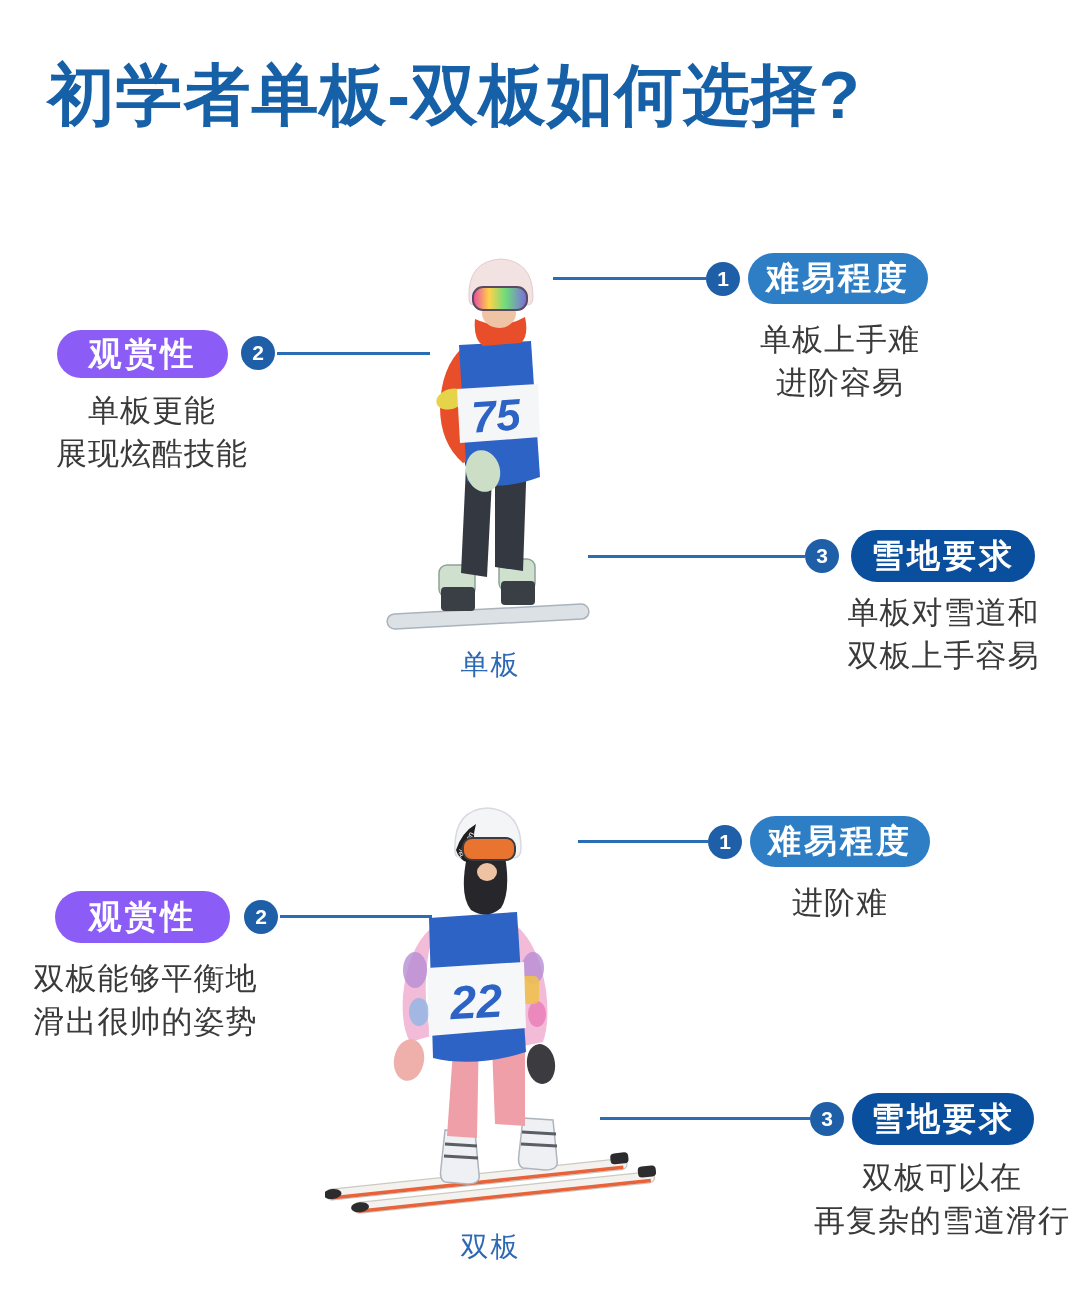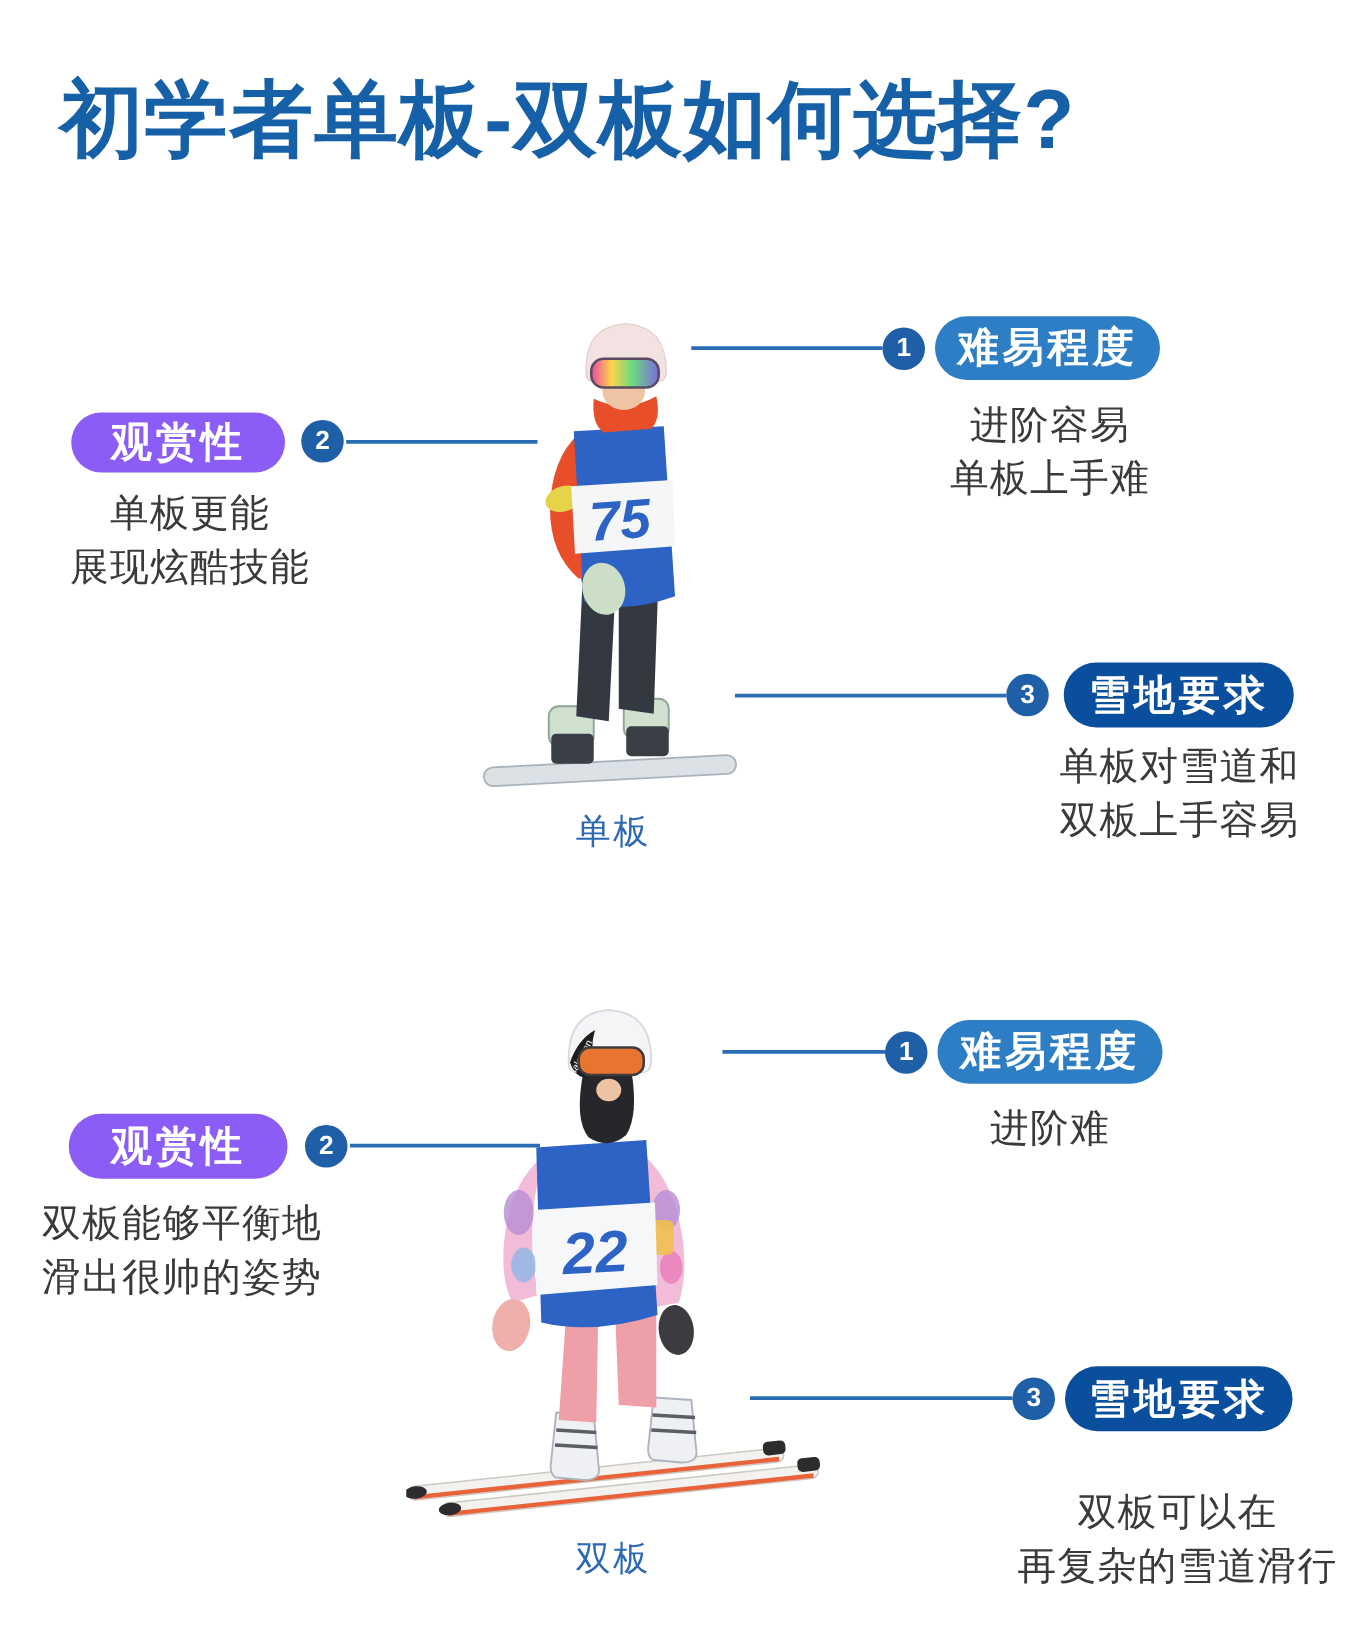--- a/index.html
+++ b/index.html
@@ -93,22 +93,22 @@
     <div class="note" style="left:12px;top:389px;width:280px;">
       <span>单板更能</span>
       <span>展现炫酷技能</span>
     </div>
 
     
     <div class="hline" style="left:553px;top:277px;width:153px;"></div>
     <div class="badge" style="left:706px;top:262px;">1</div>
     <div class="pill pill--diff" style="left:748px;top:253px;width:180px;height:51px;">难易程度</div>
     <div class="note" style="left:715px;top:318px;width:250px;">
+      <span>单板上手难</span>
       <span>进阶容易</span>
-      <span>单板上手难</span>
     </div>
 
     
     <div class="hline" style="left:588px;top:555px;width:217px;"></div>
     <div class="badge" style="left:805px;top:539px;">3</div>
     <div class="pill pill--snow" style="left:851px;top:530px;width:184px;height:52px;">雪地要求</div>
     <div class="note" style="left:816px;top:591px;width:255px;">
       <span>单板对雪道和</span>
       <span>双板上手容易</span>
     </div>
@@ -192,19 +192,19 @@
     <div class="badge" style="left:708px;top:825px;">1</div>
     <div class="pill pill--diff" style="left:750px;top:816px;width:180px;height:51px;">难易程度</div>
     <div class="note" style="left:715px;top:881px;width:250px;">
       <span>进阶难</span>
     </div>
 
     
     <div class="hline" style="left:600px;top:1117px;width:210px;"></div>
     <div class="badge" style="left:810px;top:1102px;">3</div>
     <div class="pill pill--snow" style="left:852px;top:1093px;width:182px;height:52px;">雪地要求</div>
-    <div class="note" style="left:806px;top:1156px;width:272px;margin-top:32px;">
+    <div class="note" style="left:806px;top:1156px;width:272px;">
       <span>双板可以在</span>
       <span>再复杂的雪道滑行</span>
     </div>
   </div>
 
 </div>
 
 </body></html>

